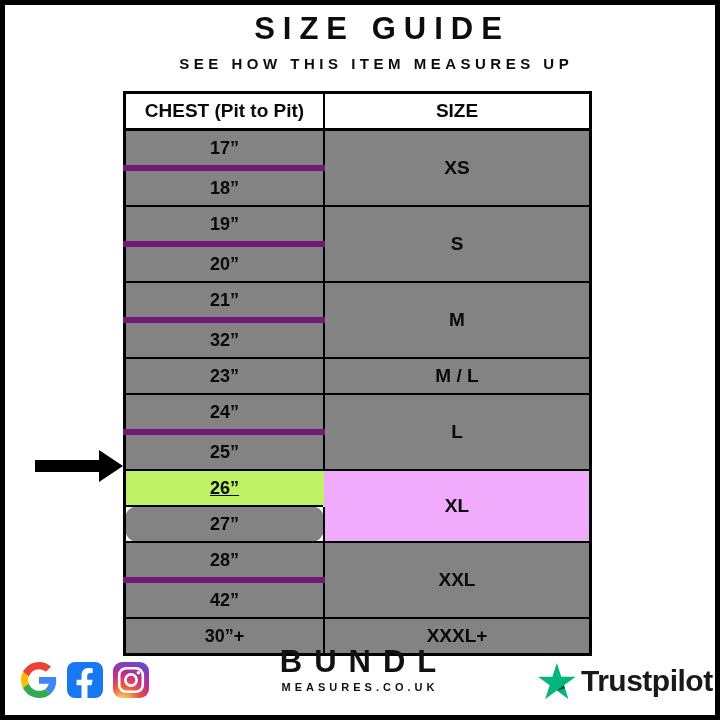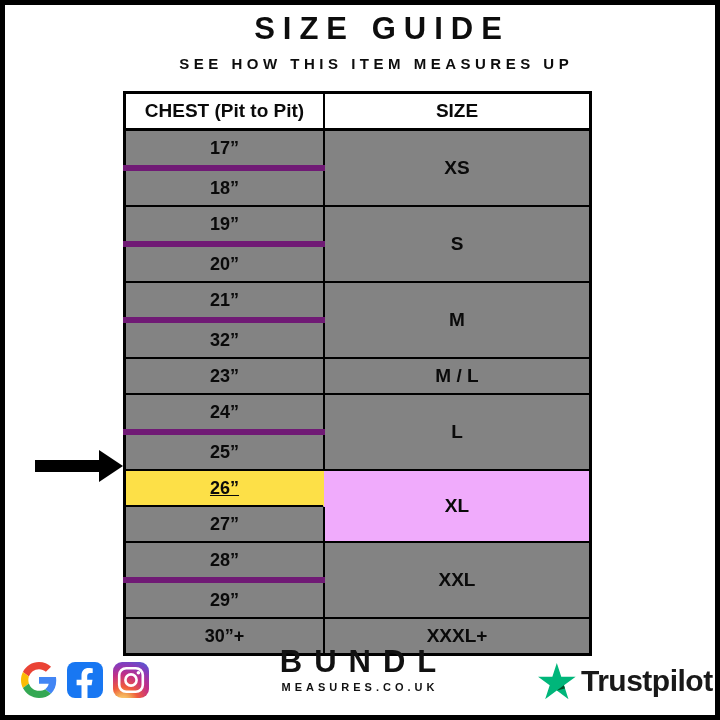--- a/index.html
+++ b/index.html
@@ -29,23 +29,23 @@
     padding:0; text-align:center; vertical-align:middle;
     font-weight:700; color:#0a0a0a;
   }
   .size-table th{height:34px; font-size:19px; background:#fff; border-bottom:3px solid #000;}
   .size-table th.col-chest{width:197px; border-right:2px solid #000;}
   .size-table td{height:34px; font-size:18px;}
   .size-table td.chest{background:#838383; border-right:2px solid #000;}
   .size-table td.size{background:#838383; font-size:19px;margin-left:18px;}
   .size-table tr.gs > td{border-top:2px solid #000;}
   .size-table tr.inner > td{border-top:6px solid #701a75;}
-  .size-table tr.hl td.chest{background:#fde047; border-right:2px solid transparent;text-decoration:underline;}
+  .size-table tr.hl td.chest{background:#bef264; border-right:2px solid transparent;text-decoration:underline;}
   .size-table td.size.white{background:#f0abfc;}
-  .size-table tr.afterhl > td.chest{border-top:2px solid #000; border-right:2px solid #000;}
+  .size-table tr.afterhl > td.chest{border-top:2px solid #000; border-right:2px solid #000;border-radius:13px;}
 
   
   .arrow{position:absolute; left:35px; top:450px; width:88px; height:32px;}
 
   
   .social{position:absolute; top:662px; left:21px; display:flex; gap:10px; align-items:center;}
   .social .badge{width:36px; height:36px; display:block;}
   .fb-badge{border-radius:8px; background:#1877F2; position:relative;}
   .ig-badge{
     border-radius:9px; position:relative;
@@ -121,21 +121,21 @@
       </tr>
       <tr class="afterhl">
         <td class="chest">27”</td>
       </tr>
 
       <tr class="gs">
         <td class="chest">28”</td>
         <td class="size" rowspan="2">XXL</td>
       </tr>
       <tr class="inner">
-        <td class="chest">29”</td>
+        <td class="chest">42”</td>
       </tr>
 
       <tr class="gs">
         <td class="chest">30”+</td>
         <td class="size">XXXL+</td>
       </tr>
     </tbody>
   </table>
 
   <svg class="arrow" viewBox="0 0 88 32" aria-hidden="true">

